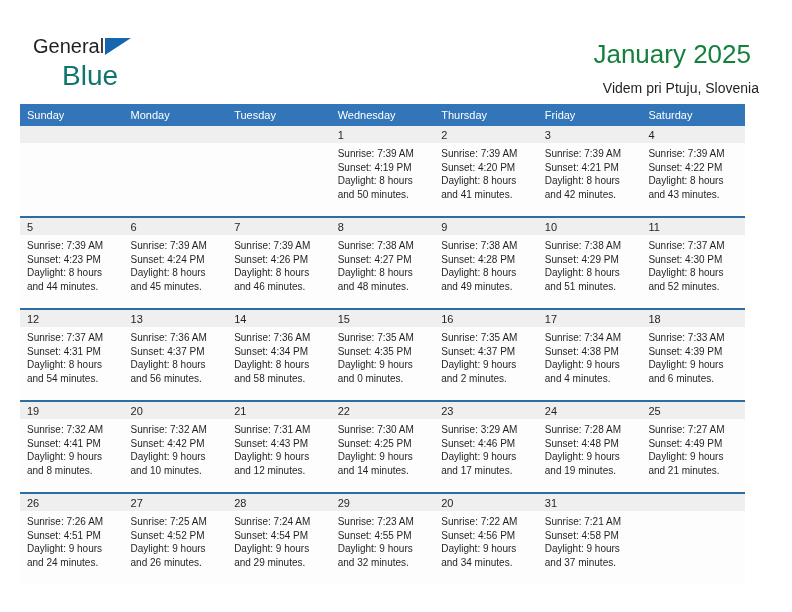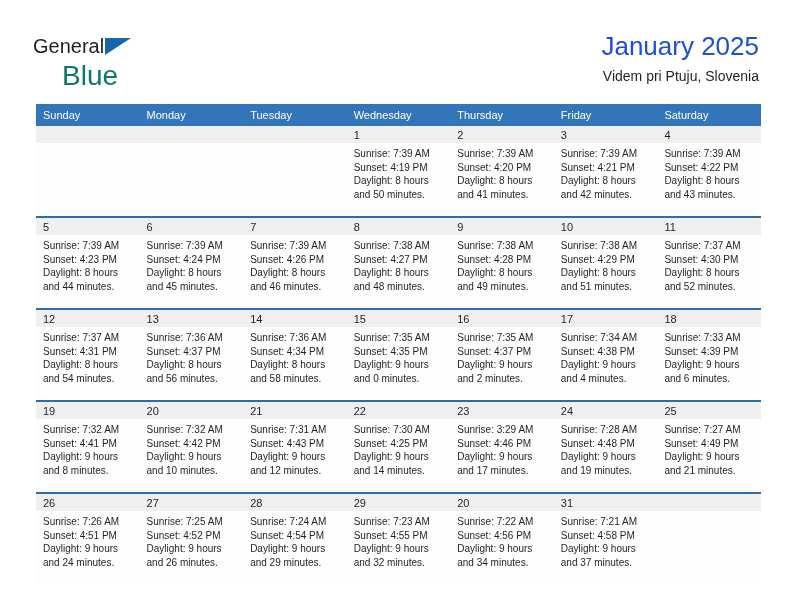--- a/index.html
+++ b/index.html
@@ -63,38 +63,38 @@
   }
 
   .title-block {
     position: absolute;
     right: 0;
     top: 0;
     text-align: right;
   }
   .cal-title {
     font-size: 26px;
-    color: #1d4ed8;
+    color: #15803d;
     line-height: 32px;
     font-weight: normal;
-    margin: 0;
+    margin: 8px;
     white-space: nowrap;
   }
   .cal-subtitle {
     font-size: 14px;
     color: #231f20;
     line-height: 20px;
     margin: 4px 0 0 8px;
     white-space: nowrap;
   }
 
   
   .calendar {
     position: absolute;
-    left: 36px;
+    left: 20px;
     top: 104px;
     width: 725px;
     border-collapse: collapse;
     table-layout: fixed;
   }
   .calendar th {
     background: #3275b8;
     color: #ffffff;
     font-size: 11px;
     font-weight: normal;

